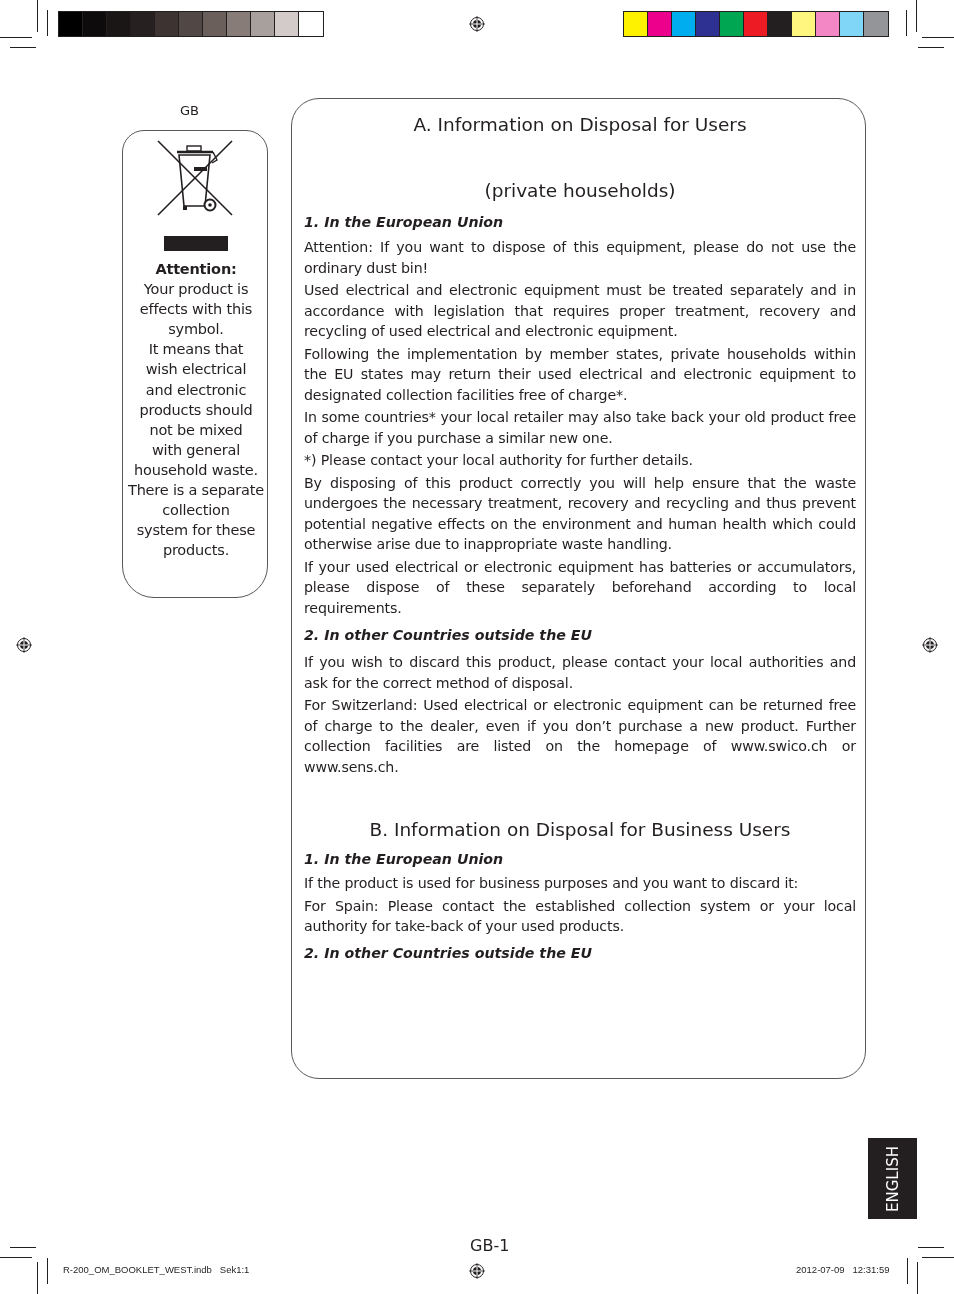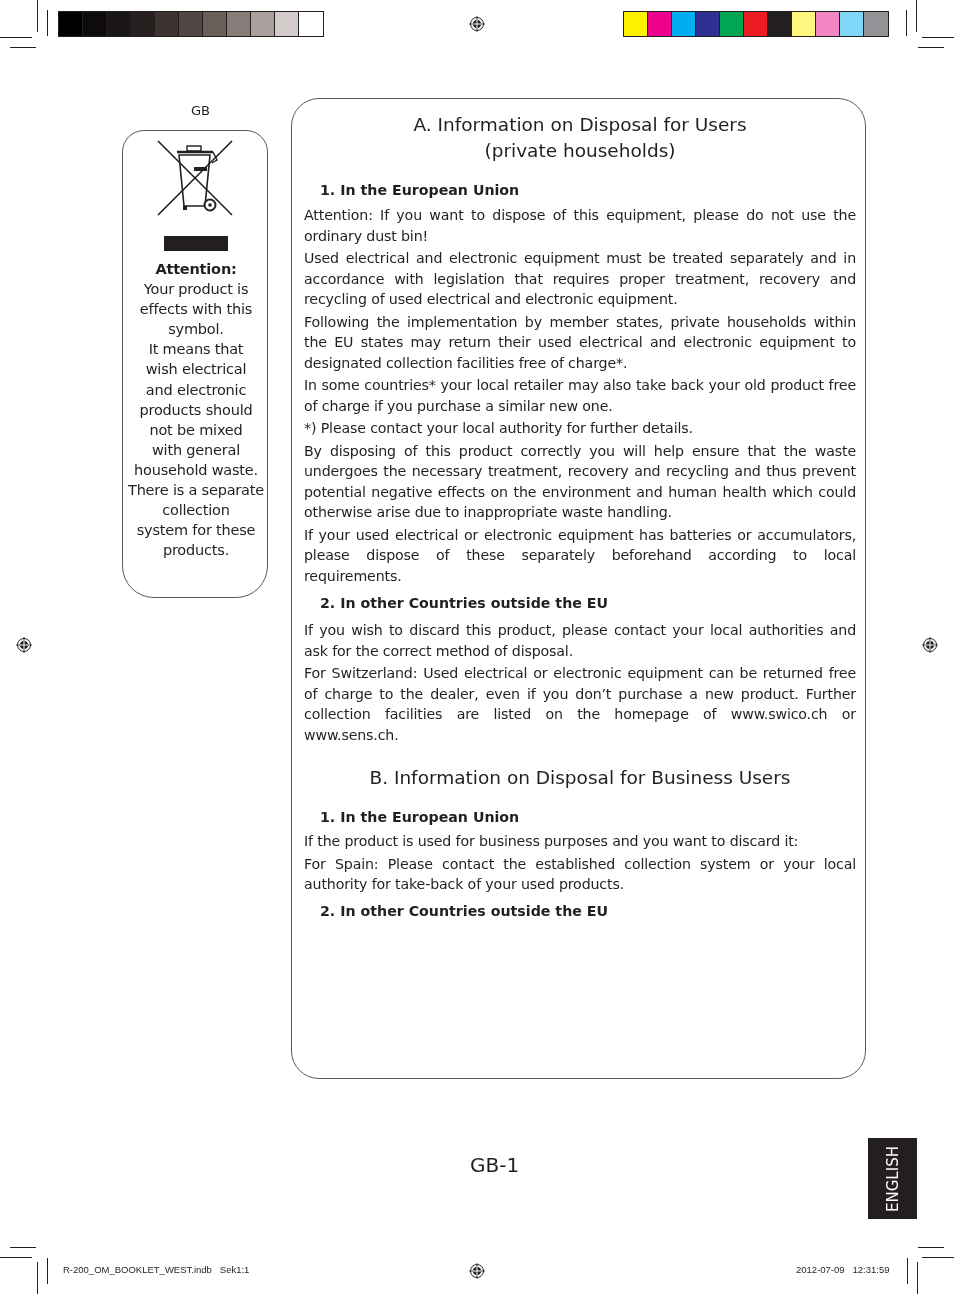--- a/index.html
+++ b/index.html
@@ -2,34 +2,34 @@
 <html><head>
   <meta charset="utf-8">
   <style>
     html, body { margin:0; padding:0; background:#fff; }
     body { width:954px; height:1294px; position:relative; overflow:hidden; font-family:"DejaVu Sans", sans-serif; color:#231f20; }
     .crop { position:absolute; background:#231f20; }
     .swatches { position:absolute; top:11px; height:24px; display:flex; border:1px solid #231f20; }
     .swatch { width:24px; height:24px; border-right:1px solid #231f20; box-sizing:border-box; }
     .swatch:last-child { border-right:none; }
     .reg { position:absolute; width:16px; height:16px; }
-    .gb-label { position:absolute; left:180px; top:103px; width:30px; text-align:right; font-size:13px; }
+    .gb-label { position:absolute; left:180px; top:103px; width:30px; text-align:left; font-size:13px; }
     .side-box { position:absolute; left:122px; top:130px; width:146px; height:468px; border:1px solid #58595b; border-radius:22px 22px 32px 32px; box-sizing:border-box; }
     .bin-icon { position:absolute; left:155px; top:138px; width:80px; height:80px; }
     .black-bar { position:absolute; left:164px; top:236px; width:64px; height:15px; background:#231f20; }
     .side-text { position:absolute; left:124px; top:259px; width:144px; text-align:center; font-size:14.5px; line-height:20.1px; letter-spacing:-0.2px; }
     .side-text .strong { font-weight:bold; }
     .main-box { position:absolute; left:291px; top:98px; width:575px; height:981px; border:1px solid #58595b; border-radius:28px; box-sizing:border-box; }
     .main { position:absolute; left:304px; top:112px; width:552px; font-size:14.2px; line-height:20.5px; }
     .h-title { text-align:center; font-weight:normal; font-size:18.5px; line-height:26px; margin:0; }
-    .h-sub { font-weight:bold; font-size:14.2px; margin:16px; line-height:20px; }
+    .h-sub { font-weight:bold; font-size:14.2px; margin:0; line-height:20px;font-style:italic; }
     .p { margin:0 0 2px 0; text-align:justify; letter-spacing:-0.15px; }
     .english-tab { position:absolute; left:868px; top:1138px; width:49px; height:81px; background:#231f20; }
     .english-tab span { position:absolute; left:50%; top:50%; transform:translate(-50%,-50%) rotate(-90deg); color:#fff; font-size:15px; white-space:nowrap; }
-    .page-num { position:absolute; left:470px; top:1153px; font-size:20px; }
+    .page-num { position:absolute; left:470px; top:1236px; font-size:16px; }
     .slug { position:absolute; top:1264px; font-family:"Liberation Sans", sans-serif; font-size:9.5px; color:#231f20; }
   </style>
 </head>
 <body>
 
 <div class="crop" style="left:37px;top:0;width:1px;height:32px;"></div>
 <div class="crop" style="left:47px;top:10px;width:1px;height:26px;"></div>
 <div class="crop" style="left:0;top:37px;width:32px;height:1px;"></div>
 <div class="crop" style="left:10px;top:47px;width:26px;height:1px;"></div>
 <div class="crop" style="left:916px;top:0;width:1px;height:32px;"></div>
@@ -136,37 +136,37 @@
       <div>There is a separate</div>
       <div>collection</div>
       <div>system for these</div>
       <div>products.</div>
     </div>
 </div>
 
 <div class="main-box"></div>
 <div class="main">
   <h1 class="h-title">A. Information on Disposal for Users</h1>
-  <h1 class="h-title" style="margin-bottom:8px;">(private households)</h1>
+  <h1 class="h-title" style="margin-bottom:8px;margin-top:40px;">(private households)</h1>
   <h2 class="h-sub" style="margin-bottom:5px;">1. In the European Union</h2>
   <div id="a-sub1">
       <p class="p">Attention: If you want to dispose of this equipment, please do not use the ordinary dust bin!</p>
       <p class="p">Used electrical and electronic equipment must be treated separately and in accordance with legislation that requires proper treatment, recovery and recycling of used electrical and electronic equipment.</p>
       <p class="p">Following the implementation by member states, private households within the EU states may return their used electrical and electronic equipment to designated collection facilities free of charge*.</p>
       <p class="p">In some countries* your local retailer may also take back your old product free of charge if you purchase a similar new one.</p>
       <p class="p">*) Please contact your local authority for further details.</p>
       <p class="p">By disposing of this product correctly you will help ensure that the waste undergoes the necessary treatment, recovery and recycling and thus prevent potential negative effects on the environment and human health which could otherwise arise due to inappropriate waste handling.</p>
       <p class="p">If your used electrical or electronic equipment has batteries or accumulators, please dispose of these separately beforehand according to local requirements.</p>
     </div>
   <h2 class="h-sub" style="margin-top:7px;margin-bottom:7px;">2. In other Countries outside the EU</h2>
   <div id="a-sub2">
       <p class="p">If you wish to discard this product, please contact your local authorities and ask for the correct method of disposal.</p>
       <p class="p">For Switzerland: Used electrical or electronic equipment can be returned free of charge to the dealer, even if you don’t purchase a new product. Further collection facilities are listed on the homepage of www.swico.ch or www.sens.ch.</p>
     </div>
-  <h1 class="h-title" style="margin-top:20px;margin-bottom:6px;">B. Information on Disposal for Business Users</h1>
+  <h1 class="h-title" style="margin-top:40px;margin-bottom:6px;">B. Information on Disposal for Business Users</h1>
   <h2 class="h-sub" style="margin-bottom:4px;">1. In the European Union</h2>
   <div id="b-sub1">
       <p class="p">If the product is used for business purposes and you want to discard it:</p>
       <p class="p">For Spain: Please contact the established collection system or your local authority for take-back of your used products.</p>
     </div>
   <h2 class="h-sub" style="margin-top:6px;margin-bottom:7px;">2. In other Countries outside the EU</h2>
 </div>
 
 <div class="english-tab">
     <span>ENGLISH</span>

